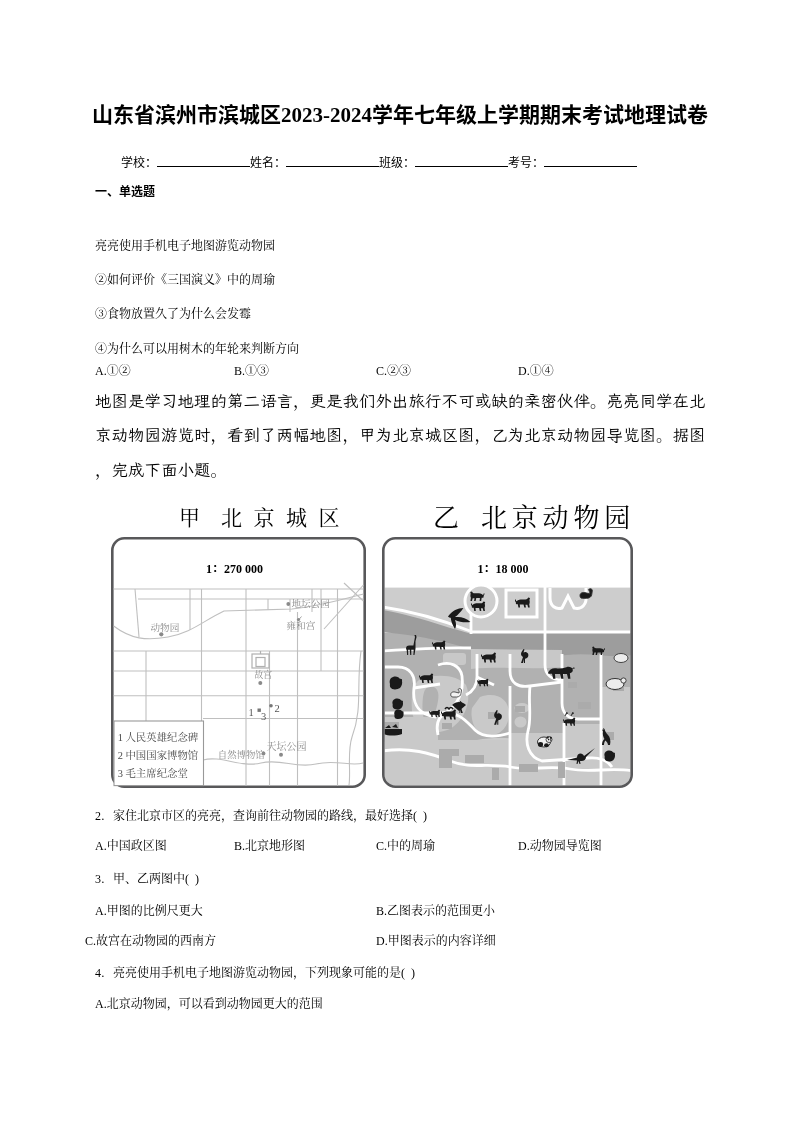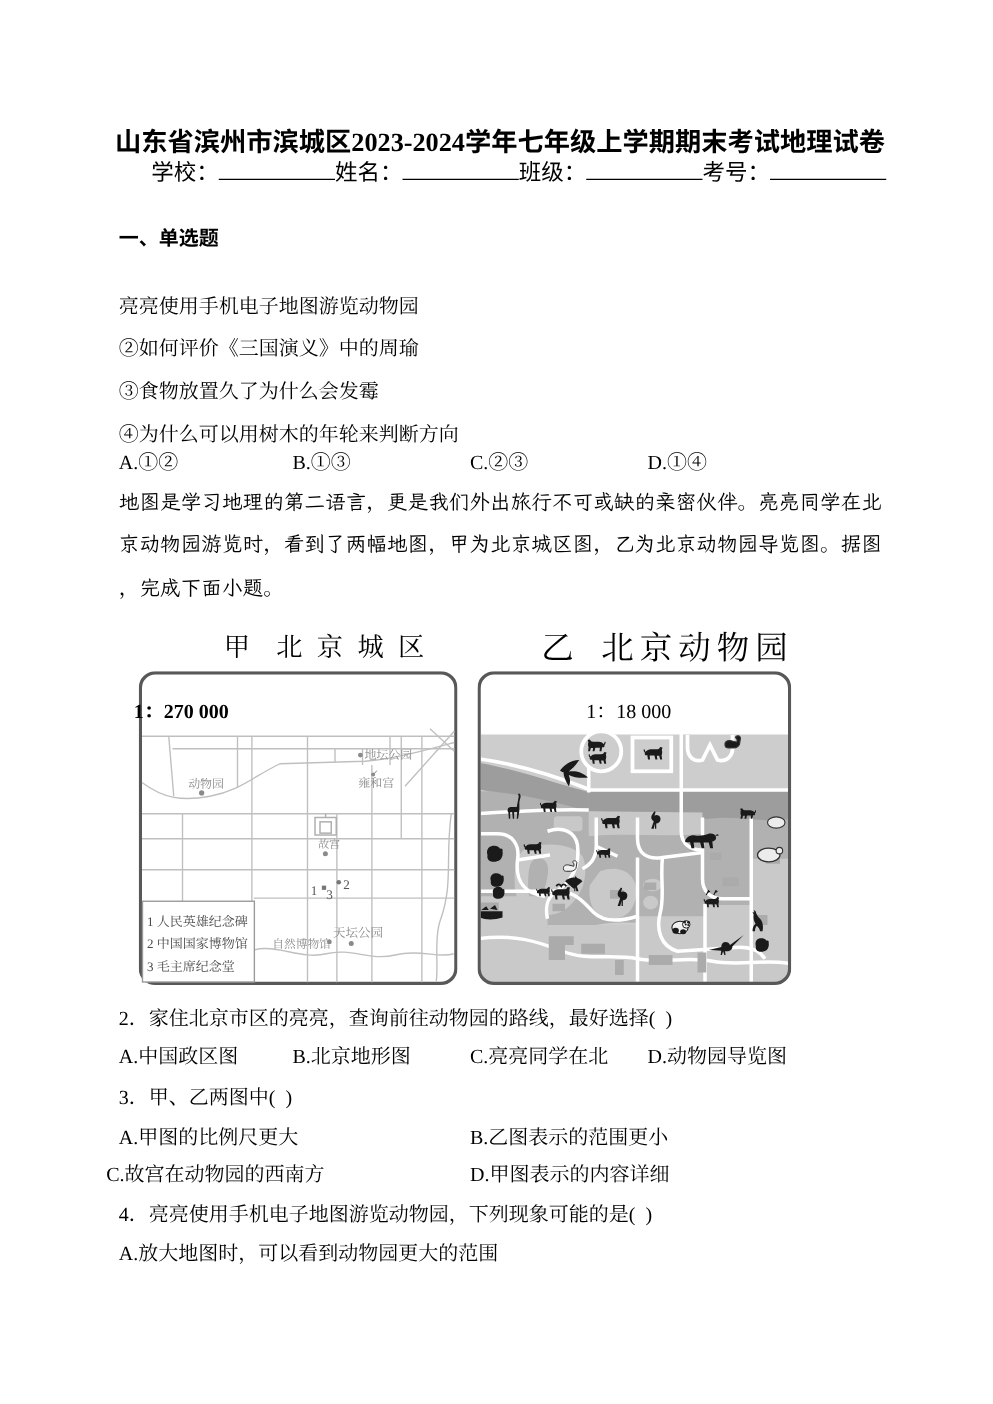--- a/index.html
+++ b/index.html
@@ -1,28 +1,28 @@
 <!DOCTYPE html>
 <html lang="zh-CN"><head><meta charset="utf-8">
 <style>
 html,body{margin:0;padding:0;background:#fff}
 *{-webkit-font-smoothing:antialiased}
 #page{position:relative;width:794px;height:1123px;background:#fff;overflow:hidden;
   font-family:"Liberation Serif","Noto Serif CJK SC",serif;color:#000}
-.ln{position:absolute;white-space:nowrap;font-size:16px;line-height:16px}
+.ln{position:absolute;white-space:nowrap;font-size:12px;line-height:16px}
 .sans{font-family:"Liberation Sans","Noto Sans CJK SC",sans-serif}
 .kai{font-family:"LXGW WenKai TC","Noto Serif CJK SC",serif;font-size:16.5px}
 .opt{position:absolute;top:0;white-space:nowrap}
 .u{display:inline-block;width:93px;height:15px;border-bottom:1px solid #000}
 </style></head><body>
 <div id="page">
 
 <div class="ln sans" style="top:104px;left:3px;width:794px;text-align:center;font-weight:bold;font-size:21px;line-height:21px">山东省滨州市滨城区<span style="font-family:Liberation Serif, serif">2023-2024</span>学年七年级上学期期末考试地理试卷</div>
 
-<div class="ln sans" style="top:128px;left:121px;font-size:18px;line-height:14.5px">学校：<span class="u"></span>姓名：<span class="u"></span>班级：<span class="u"></span>考号：<span class="u"></span></div>
+<div class="ln sans" style="top:151px;left:121px;font-size:12px;line-height:14.5px">学校：<span class="u"></span>姓名：<span class="u"></span>班级：<span class="u"></span>考号：<span class="u"></span></div>
 
 <div class="ln sans" style="top:184px;left:95px;font-weight:bold">一、单选题</div>
 
 <div class="ln" style="top:237.7px;left:95px">亮亮使用手机电子地图游览动物园</div>
 <div class="ln" style="top:272.1px;left:95px">②如何评价《三国演义》中的周瑜</div>
 <div class="ln" style="top:306.4px;left:95px">③食物放置久了为什么会发霉</div>
 <div class="ln" style="top:340.8px;left:95px">④为什么可以用树木的年轮来判断方向</div>
 <div class="ln" style="top:362.8px;left:0;width:794px">
   <span class="opt" style="left:95px">A.①②</span>
   <span class="opt" style="left:234px">B.①③</span>
@@ -198,35 +198,35 @@
             </g>
 <path transform="translate(185,211) scale(1,1)" d="M0,12 L10,9.5 C10,7 11.5,5.5 13.5,5.5 C15,5.5 16.5,6.5 17,8 L28,0 L19,9 C19,11.5 17,13 14.5,13 L13,13 L13.5,16 L12.5,16 L11.5,13 L10.5,16 L9.5,16 L10,12.6 Z"></path>
 <path transform="translate(229,191) scale(-1,1)" d="M1,17 C0,13 1,9 3,7 C5,5 6,3 6.5,1 L8,0 L7.5,2 L9,1.5 L8,3.5 C8.5,6 8,9 6.5,11 C8,12 9,14 9,17 L7,17 C7,15 6.5,13.5 5.5,12.5 C4,14 3,15.5 3,17 Z"></path>
 <path transform="translate(221,213) scale(0.85)" d="M2,8 C1,5 2,2 5,1 C8,0 11,1 12,3 C13.5,2.5 14.5,3.5 14,5 C14.5,7 14,10 12,12 C9,14 4,14 2.5,11.5 C1.8,10.5 1.8,9 2,8 Z"></path>
 <path transform="translate(95,142) scale(0.72,0.72)" d="M1,4.5 C2,2.5 4,1.5 6,1.5 L11,1.5 C12.5,1.5 13.3,0.8 13.8,-0.5 L15.8,0 L15.2,2 C15.8,3.5 15.5,5.5 15,6.5 L15.5,10 L13.8,10 L13,7 L11,7 L11.5,10 L9.8,10 L9,6.8 L5,6.8 L5.3,10 L3.6,10 L3,6.5 L1.5,6.5 C0.8,6 0.7,5.3 1,4.5 Z M1,4.5 C0.2,3.8 -0.2,2.8 0,1.5 L0.8,1.6 C1,2.8 1.3,3.6 2,4.1 Z"></path>
 </g>
 </g>
 <rect x="1.3" y="1.3" width="248.4" height="248.4" rx="12" fill="none" stroke="#58585a" stroke-width="2.6"></rect>
 </svg></div>
 
-<div class="ln" style="top:560.5px;left:107px;width:255px;text-align:left;font-weight:bold;line-height:17px">1：270 000</div>
-<div class="ln" style="top:560.5px;left:377.5px;width:251px;text-align:center;font-weight:normal;line-height:17px">1：18 000</div>
+<div class="ln" style="top:560.5px;left:107px;width:255px;text-align:center;font-weight:bold;line-height:17px">1：270 000</div>
+<div class="ln" style="top:560.5px;left:377.5px;width:251px;text-align:center;font-weight:bold;line-height:17px">1：18 000</div>
 
 <div class="ln" style="top:808.4px;left:95px">2．家住北京市区的亮亮，查询前往动物园的路线，最好选择( )</div>
 <div class="ln" style="top:838.3px;left:0;width:794px">
   <span class="opt" style="left:95px">A.中国政区图</span>
   <span class="opt" style="left:234px">B.北京地形图</span>
-  <span class="opt" style="left:376px">C.亮亮同学在北</span>
+  <span class="opt" style="left:376px">C.中的周瑜</span>
   <span class="opt" style="left:518px">D.动物园导览图</span>
 </div>
 <div class="ln" style="top:871px;left:95px">3．甲、乙两图中( )</div>
 <div class="ln" style="top:902.6px;left:0;width:794px">
   <span class="opt" style="left:95px">A.甲图的比例尺更大</span>
   <span class="opt" style="left:376px">B.乙图表示的范围更小</span>
 </div>
 <div class="ln" style="top:932.8px;left:0;width:794px">
   <span class="opt" style="left:85px">C.故宫在动物园的西南方</span>
   <span class="opt" style="left:376px">D.甲图表示的内容详细</span>
 </div>
 <div class="ln" style="top:964.5px;left:95px">4．亮亮使用手机电子地图游览动物园，下列现象可能的是( )</div>
-<div class="ln" style="top:995.8px;left:95px">A.放大地图时，可以看到动物园更大的范围</div>
+<div class="ln" style="top:995.8px;left:95px">A.北京动物园，可以看到动物园更大的范围</div>
 
 </div>
 
 </body></html>

